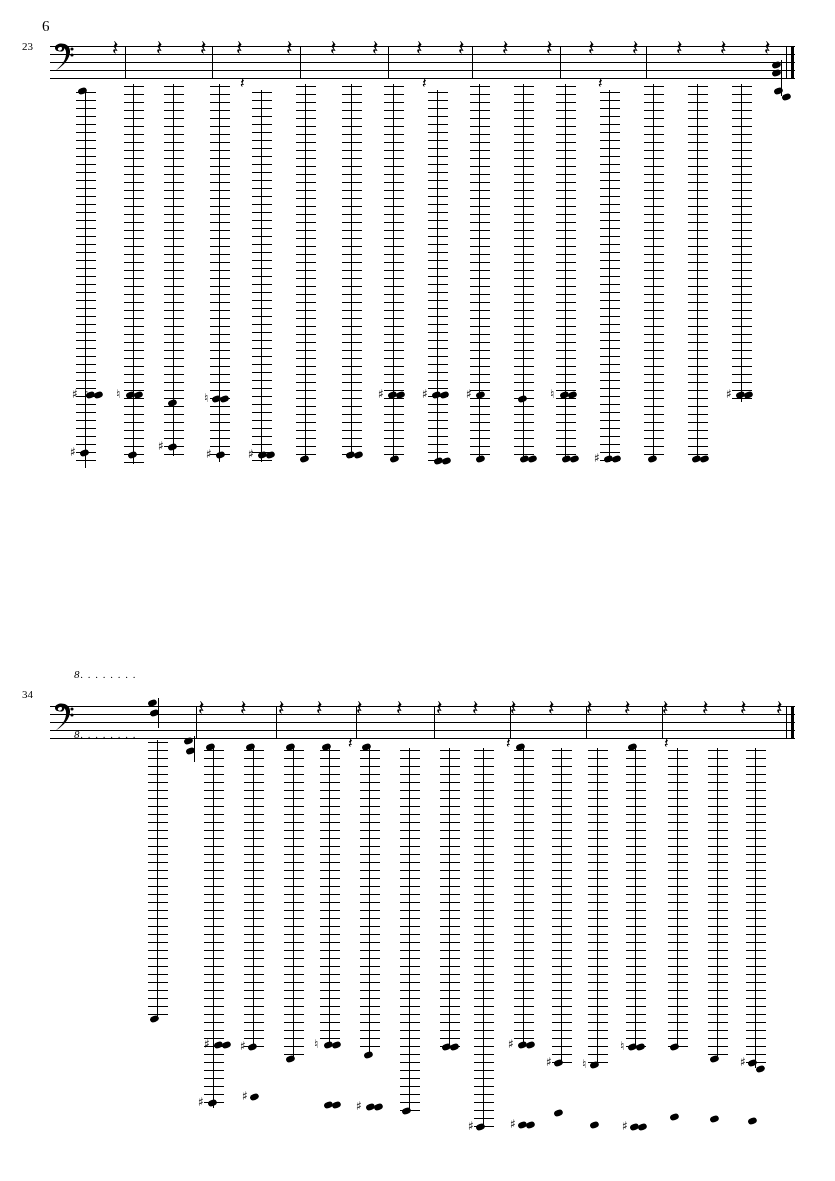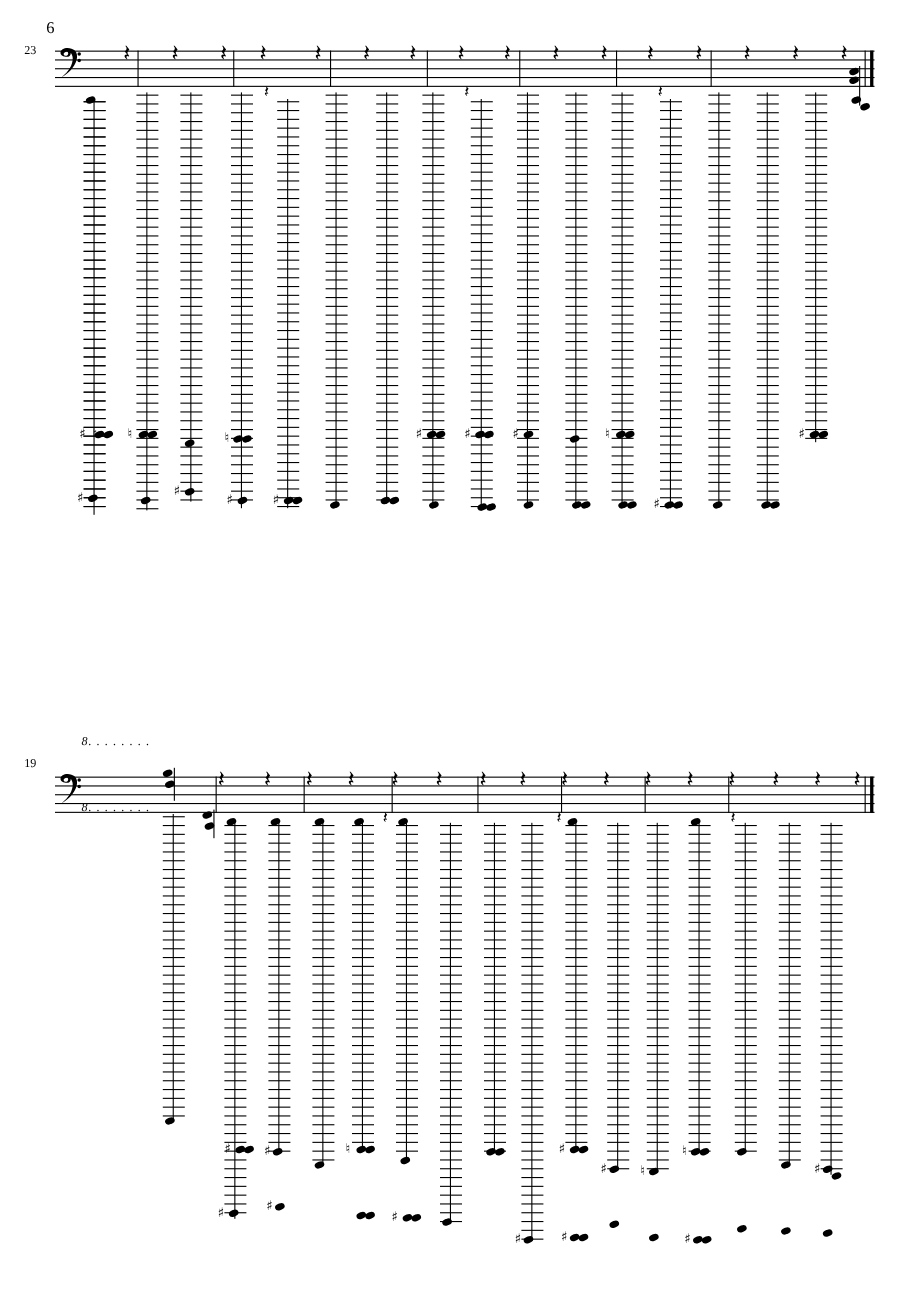--- a/index.html
+++ b/index.html
@@ -283,21 +283,21 @@
 
     <div class="notehead" style="left:772px;top:62px;"></div>
     <div class="notehead" style="left:772px;top:70px;"></div>
     <div class="notehead" style="left:774px;top:88px;"></div>
     <div class="notehead" style="left:782px;top:94px;"></div>
     <div class="stem" style="left:781px;top:60px;height:36px;"></div>
   </div>
 
   <div class="system">
 
-    <div class="measure-number" style="left:22px;top:688px;">19</div>
+    <div class="measure-number" style="left:22px;top:688px;">34</div>
 
     <div class="ottava" style="left:74px;top:668px;">8. . . . . . . .</div>
     <div class="ottava" style="left:74px;top:728px;">8. . . . . . . .</div>
 
     <div class="staff-line" style="left:50px;top:706px;width:745px;"></div>
     <div class="staff-line" style="left:50px;top:714px;width:745px;"></div>
     <div class="staff-line" style="left:50px;top:722px;width:745px;"></div>
     <div class="staff-line" style="left:50px;top:730px;width:745px;"></div>
     <div class="staff-line" style="left:50px;top:738px;width:745px;"></div>
 

